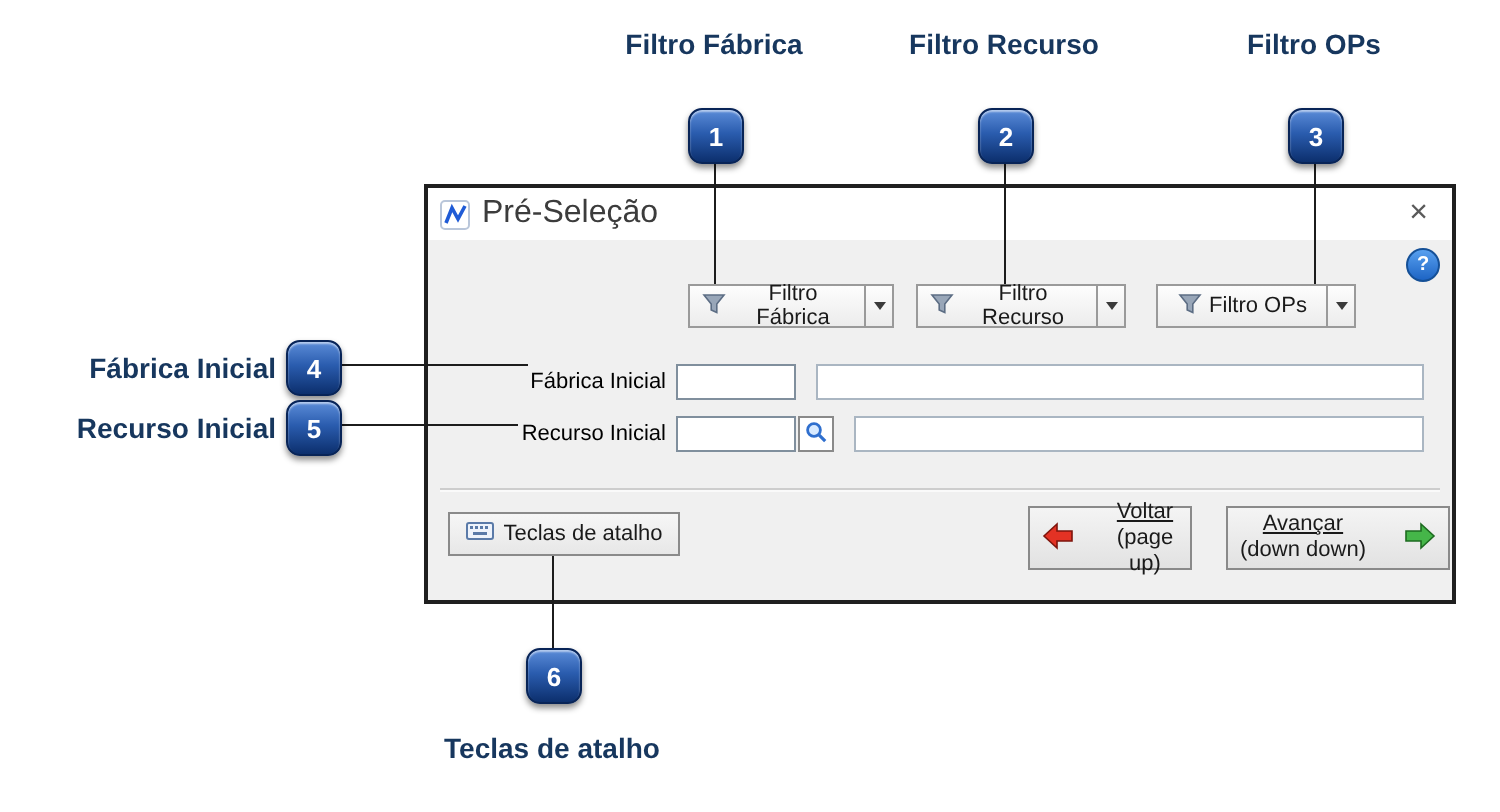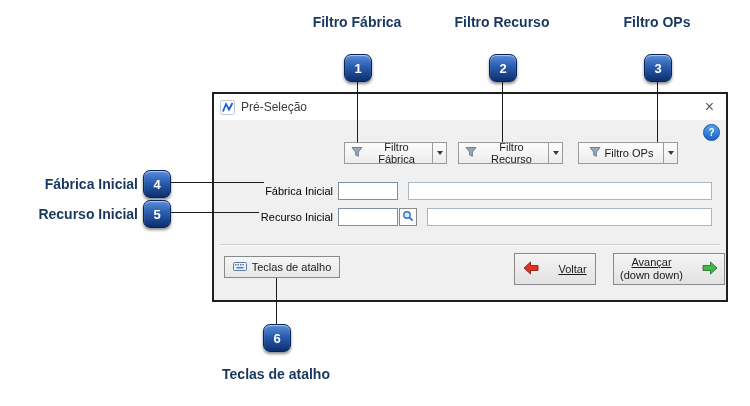--- a/index.html
+++ b/index.html
@@ -14,21 +14,21 @@
          display:flex;align-items:center;justify-content:center;
          box-shadow:0 2px 3px rgba(0,0,0,.45), inset 0 1px 1px rgba(255,255,255,.55);}
   .cline{position:absolute;background:#1c1c1c;z-index:4;}
 
   
   .dialog{position:absolute;left:212px;top:92px;width:516px;height:210px;
           border:2px solid #1f1f1f;background:#f0f0f0;box-sizing:border-box;z-index:1;}
   .titlebar{height:26px;background:#ffffff;display:flex;align-items:center;
             padding:0 6px;box-sizing:border-box;}
   .titlebar .app-icon{width:15px;height:15px;margin-right:6px;display:inline-flex;}
-  .titlebar .title{font-size:12px;color:#3c3c3c;flex:1;}
+  .titlebar .title{font-size:16px;color:#3c3c3c;flex:1;}
   .titlebar .close{font-size:16px;color:#5a5a5a;padding:0 6px;cursor:default;line-height:16px;}
   .dlg-body{position:absolute;left:0;top:26px;right:0;bottom:0;background:#f0f0f0;}
 
   .help{position:absolute;right:6px;top:4px;width:15px;height:15px;border-radius:50%;
         background:linear-gradient(180deg,#58a0ef,#1d64c4);border:1px solid #155097;
         color:#fff;font-size:10px;font-weight:bold;display:flex;align-items:center;
         justify-content:center;}
 
   .btngroup{position:absolute;display:flex;height:22px;}
   .filterbtn,.dropbtn{box-sizing:border-box;height:22px;border:1px solid #9a9a9a;
@@ -182,20 +182,21 @@
       </button>
 
       <button class="navbtn" style="left:300px;top:133px;width:82px;height:32px">
         <span>
           <svg width="16" height="14" viewBox="0 0 16 14">
             <path d="M7.5 1 L1 7 L7.5 13 V9.5 H15 V4.5 H7.5 Z" fill="#e33224" stroke="#7e150c" stroke-width="0.8"></path>
           </svg>
         </span>
         <span class="navtext">
           <span class="nav-main">Voltar</span>
+          <span>(page up)</span>
         </span>
       </button>
 
       <button class="navbtn" style="left:399px;top:133px;width:112px;height:32px">
         <span class="navtext">
           <span class="nav-main">Avançar</span>
           <span>(down down)</span>
         </span>
         <span>
           <svg width="16" height="14" viewBox="0 0 16 14">

